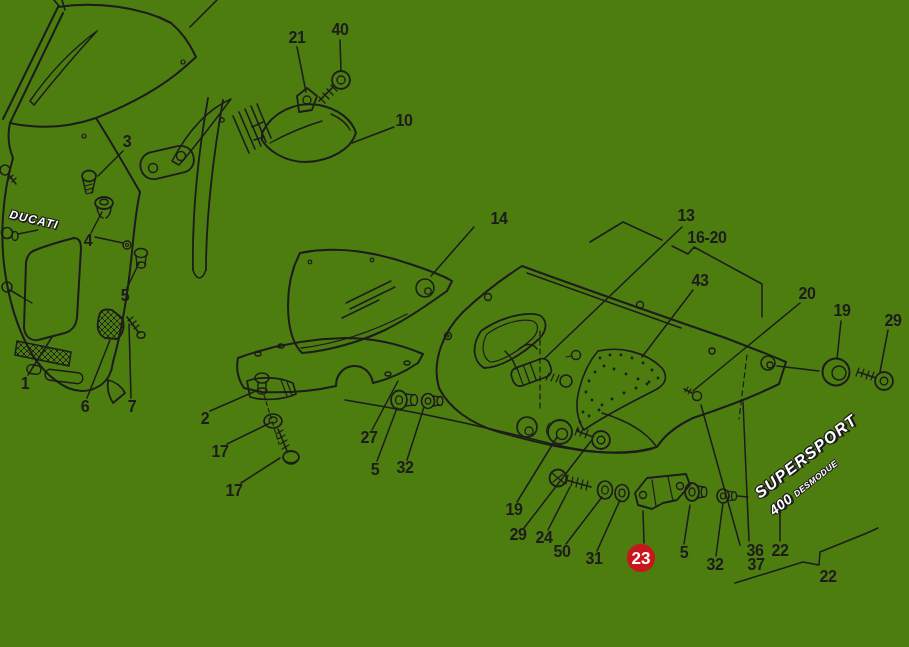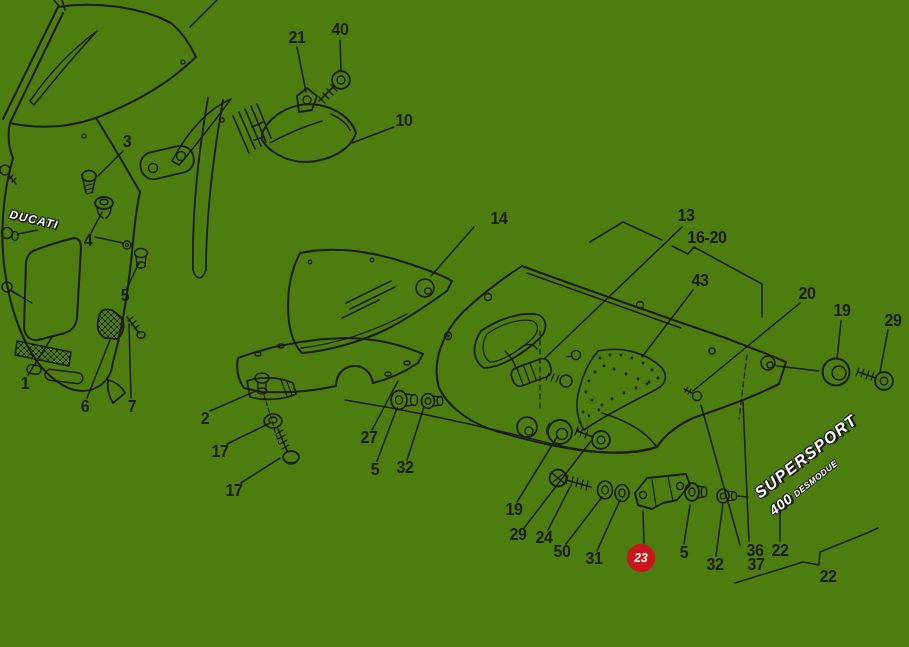--- a/index.html
+++ b/index.html
@@ -9,21 +9,21 @@
   }
   .stage svg{position:absolute;left:0;top:0;}
   .co{
     position:absolute;transform:translate(-50%,-50%);
     font-weight:bold;font-size:16px;color:#1c1c1c;
     letter-spacing:-0.3px;white-space:nowrap;line-height:1;
   }
   .co.hot{
     width:28px;height:28px;background:#c9151c;border-radius:50%;
     color:#fff;display:flex;align-items:center;justify-content:center;
-    font-size:12px;letter-spacing:0;font-style:italic;
+    font-size:17px;letter-spacing:0;
   }
   .decal-nose{
     position:absolute;left:11px;top:209px;
     transform:rotate(13deg);transform-origin:left top;
     font-style:italic;font-weight:bold;font-size:11.5px;letter-spacing:1.2px;
     color:#fff;line-height:1;
     text-shadow:-1px -1px 0 #1c1c1c,1px -1px 0 #1c1c1c,-1px 1px 0 #1c1c1c,1px 1px 0 #1c1c1c,1.5px 1.5px 0 #1c1c1c;
   }
   .decal-ss{
     position:absolute;font-style:italic;font-weight:bold;color:#fff;

